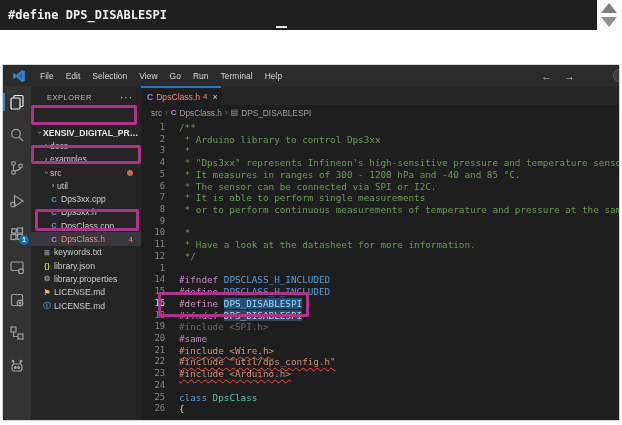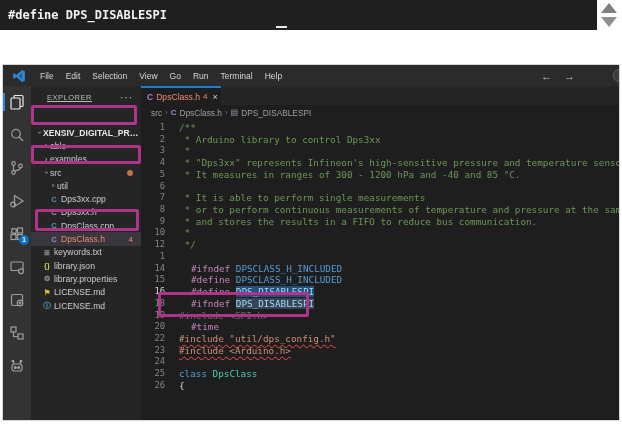--- a/index.html
+++ b/index.html
@@ -41,21 +41,21 @@
   .act-cell.active { border-left:2px solid #2f86d1; }
   .act-cell svg { width:16px; height:16px; stroke:#9da0a2; fill:none; stroke-width:1.2; }
   .act-cell.active svg { stroke:#e9e9e9; }
   .act-badge { position:absolute; right:0px; bottom:-2px; min-width:10px; height:10px;
     background:#0e70c0; color:#fff; border-radius:50%; font-size:6.5px; line-height:10px;
     text-align:center; font-weight:bold; }
 
   
   #sidebar { position:absolute; left:28px; top:21px; width:110px; bottom:0; background:#252526; }
   #explorer-head { display:flex; align-items:center; height:22px; padding:0 8px 0 16px; }
-  #explorer-title { font-size:7.5px; letter-spacing:.5px; color:#bbbbbb; flex:1;text-decoration:underline; }
+  #explorer-title { font-size:7.5px; letter-spacing:.5px; color:#bbbbbb; flex:1; }
   #explorer-more { color:#cccccc; font-size:10px; letter-spacing:1px; }
   #file-tree { position:absolute; left:0; top:40px; width:110px; }
   .tree-row { display:flex; align-items:center; height:13.3px; font-size:8.6px; color:#cccccc;
     white-space:nowrap; overflow:hidden; }
   .tree-row.sel { background:#37373d; }
   .chev { width:8px; color:#b9b9b9; font-size:8px; flex:0 0 auto; display:inline-block; text-align:center; }
   .chev.open { transform:rotate(90deg); }
   .ficon { width:10px; flex:0 0 auto; font-size:7.5px; font-weight:bold; text-align:center; margin-right:2px; }
   .flabel { overflow:hidden; text-overflow:ellipsis; }
   .flabel.bold { font-weight:bold; color:#e8e8e8; }
@@ -77,21 +77,21 @@
   .bc-sep { color:#6d6d6d; font-size:8px; }
   .bc-cicon { color:#b180d7; font-weight:bold; font-size:8px; }
   .bc-symicon { color:#8fa0b5; font-size:8px; }
 
   #code-lines { position:absolute; left:0; top:36px; right:0; bottom:0; overflow:hidden;
     font-family:"DejaVu Sans Mono", monospace; font-size:9.3px; }
   .code-row { display:flex; height:11.72px; line-height:11.72px; white-space:pre; }
   .gut { width:24px; flex:0 0 auto; text-align:right; color:#858585; font-size:8.8px; margin-right:14px; }
   .gut.cur { color:#d7d7d7; }
   .tok-comment { color:#6a9955; }
-  .tok-preprocessor { color:#c586c0;margin-left:12px; }
+  .tok-preprocessor { color:#c586c0; }
   .tok-macro { color:#569cd6; }
   .tok-macro-selected { color:#9cdcfe; background:#264f78; }
   .tok-macro-highlight { color:#9cdcfe; background:rgba(88,116,154,.45); }
   .tok-inactive { color:#6b6b6b; }
   .tok-include-error { color:#ce9178; text-decoration:underline; -webkit-text-decoration:underline wavy #f14c4c;
     text-decoration:underline wavy #f14c4c; text-decoration-thickness:1px; text-underline-offset:2px; }
   .tok-keyword { color:#569cd6; }
   .tok-type { color:#4ec9b0; }
   .tok-plain { color:#d4d4d4; }
 
@@ -211,21 +211,21 @@
         <span id="explorer-title">EXPLORER</span>
         <span id="explorer-more">···</span>
       </div>
       <div id="file-tree">
           <div class="tree-row" style="padding-left: 4px;">
             <span class="chev open">›</span>
             <span class="flabel bold">XENSIV_DIGITAL_PRESSUR..</span>
           </div>
           <div class="tree-row" style="padding-left: 11px;">
             <span class="chev">›</span>
-            <span class="flabel">able</span>
+            <span class="flabel">docs</span>
           </div>
           <div class="tree-row" style="padding-left: 11px;">
             <span class="chev">›</span>
             <span class="flabel">examples</span>
           </div>
           <div class="tree-row" style="padding-left: 11px;">
             <span class="chev open">›</span>
             <span class="flabel">src</span>
             <span class="moddot"></span>
           </div>
@@ -290,33 +290,35 @@
         <span class="bc-sep">›</span>
         <span class="bc-symicon">▤</span>
         <span>DPS_DISABLESPI</span>
       </div>
       <div id="code-lines">
           <div class="code-row"><span class="gut">1</span><span class="code-text"><span class="tok-comment">/**</span></span></div>
           <div class="code-row"><span class="gut">2</span><span class="code-text"><span class="tok-comment"> * Arduino library to control Dps3xx</span></span></div>
           <div class="code-row"><span class="gut">3</span><span class="code-text"><span class="tok-comment"> *</span></span></div>
           <div class="code-row"><span class="gut">4</span><span class="code-text"><span class="tok-comment"> * "Dps3xx" represents Infineon's high-sensitive pressure and temperature sensor.</span></span></div>
           <div class="code-row"><span class="gut">5</span><span class="code-text"><span class="tok-comment"> * It measures in ranges of 300 - 1200 hPa and -40 and 85 °C.</span></span></div>
-          <div class="code-row"><span class="gut">6</span></div>
+          <div class="code-row"><span class="gut">6</span><span class="code-text"><span class="tok-comment"> * The sensor can be connected via SPI or I2C.</span></span></div>
           <div class="code-row"><span class="gut">7</span><span class="code-text"><span class="tok-comment"> * It is able to perform single measurements</span></span></div>
           <div class="code-row"><span class="gut">8</span><span class="code-text"><span class="tok-comment"> * or to perform continuous measurements of temperature and pressure at the same time,</span></span></div>
-          <div class="code-row"><span class="gut">9</span><span class="code-text"><span class="tok-comment"> * and stores the results in a FIFO to reduce bus communication.</span></span></div>
+          <div class="code-row"><span class="gut">9</span></div>
           <div class="code-row"><span class="gut">10</span><span class="code-text"><span class="tok-comment"> *</span></span></div>
+          <div class="code-row"><span class="gut">11</span><span class="code-text"><span class="tok-comment"> * Have a look at the datasheet for more information.</span></span></div>
           <div class="code-row"><span class="gut">12</span><span class="code-text"><span class="tok-comment"> */</span></span></div>
           <div class="code-row"><span class="gut">1</span><span class="code-text"></span></div>
           <div class="code-row"><span class="gut">14</span><span class="code-text"><span class="tok-preprocessor">#ifndef </span><span class="tok-macro">DPSCLASS_H_INCLUDED</span></span></div>
           <div class="code-row"><span class="gut">15</span><span class="code-text"><span class="tok-preprocessor">#define </span><span class="tok-macro">DPSCLASS_H_INCLUDED</span></span></div>
           <div class="code-row"><span class="gut cur">16</span><span class="code-text"><span class="tok-preprocessor">#define </span><span class="tok-macro-selected">DPS_DISABLESPI</span></span></div>
           <div class="code-row"><span class="gut">18</span><span class="code-text"><span class="tok-preprocessor">#ifndef </span><span class="tok-macro-highlight">DPS_DISABLESPI</span></span></div>
           <div class="code-row"><span class="gut">19</span><span class="code-text"><span class="tok-inactive">#include &lt;SPI.h&gt;</span></span></div>
-          <div class="code-row"><span class="gut">20</span><span class="code-text"><span class="tok-preprocessor">#time</span></span></div>
+          <div class="code-row"><span class="gut">20</span><span class="code-text"><span class="tok-preprocessor">#same</span></span></div>
+          <div class="code-row"><span class="gut">21</span><span class="code-text"><span class="tok-include-error">#include &lt;Wire.h&gt;</span></span></div>
           <div class="code-row"><span class="gut">22</span><span class="code-text"><span class="tok-include-error">#include "util/dps_config.h"</span></span></div>
           <div class="code-row"><span class="gut">23</span><span class="code-text"><span class="tok-include-error">#include &lt;Arduino.h&gt;</span></span></div>
           <div class="code-row"><span class="gut">24</span><span class="code-text"></span></div>
           <div class="code-row"><span class="gut">25</span><span class="code-text"><span class="tok-keyword">class </span><span class="tok-type">DpsClass</span></span></div>
           <div class="code-row"><span class="gut">26</span><span class="code-text"><span class="tok-plain">{</span></span></div>
         </div>
     </div>
   </div>
 
   <div class="anno" id="anno-project"></div>

